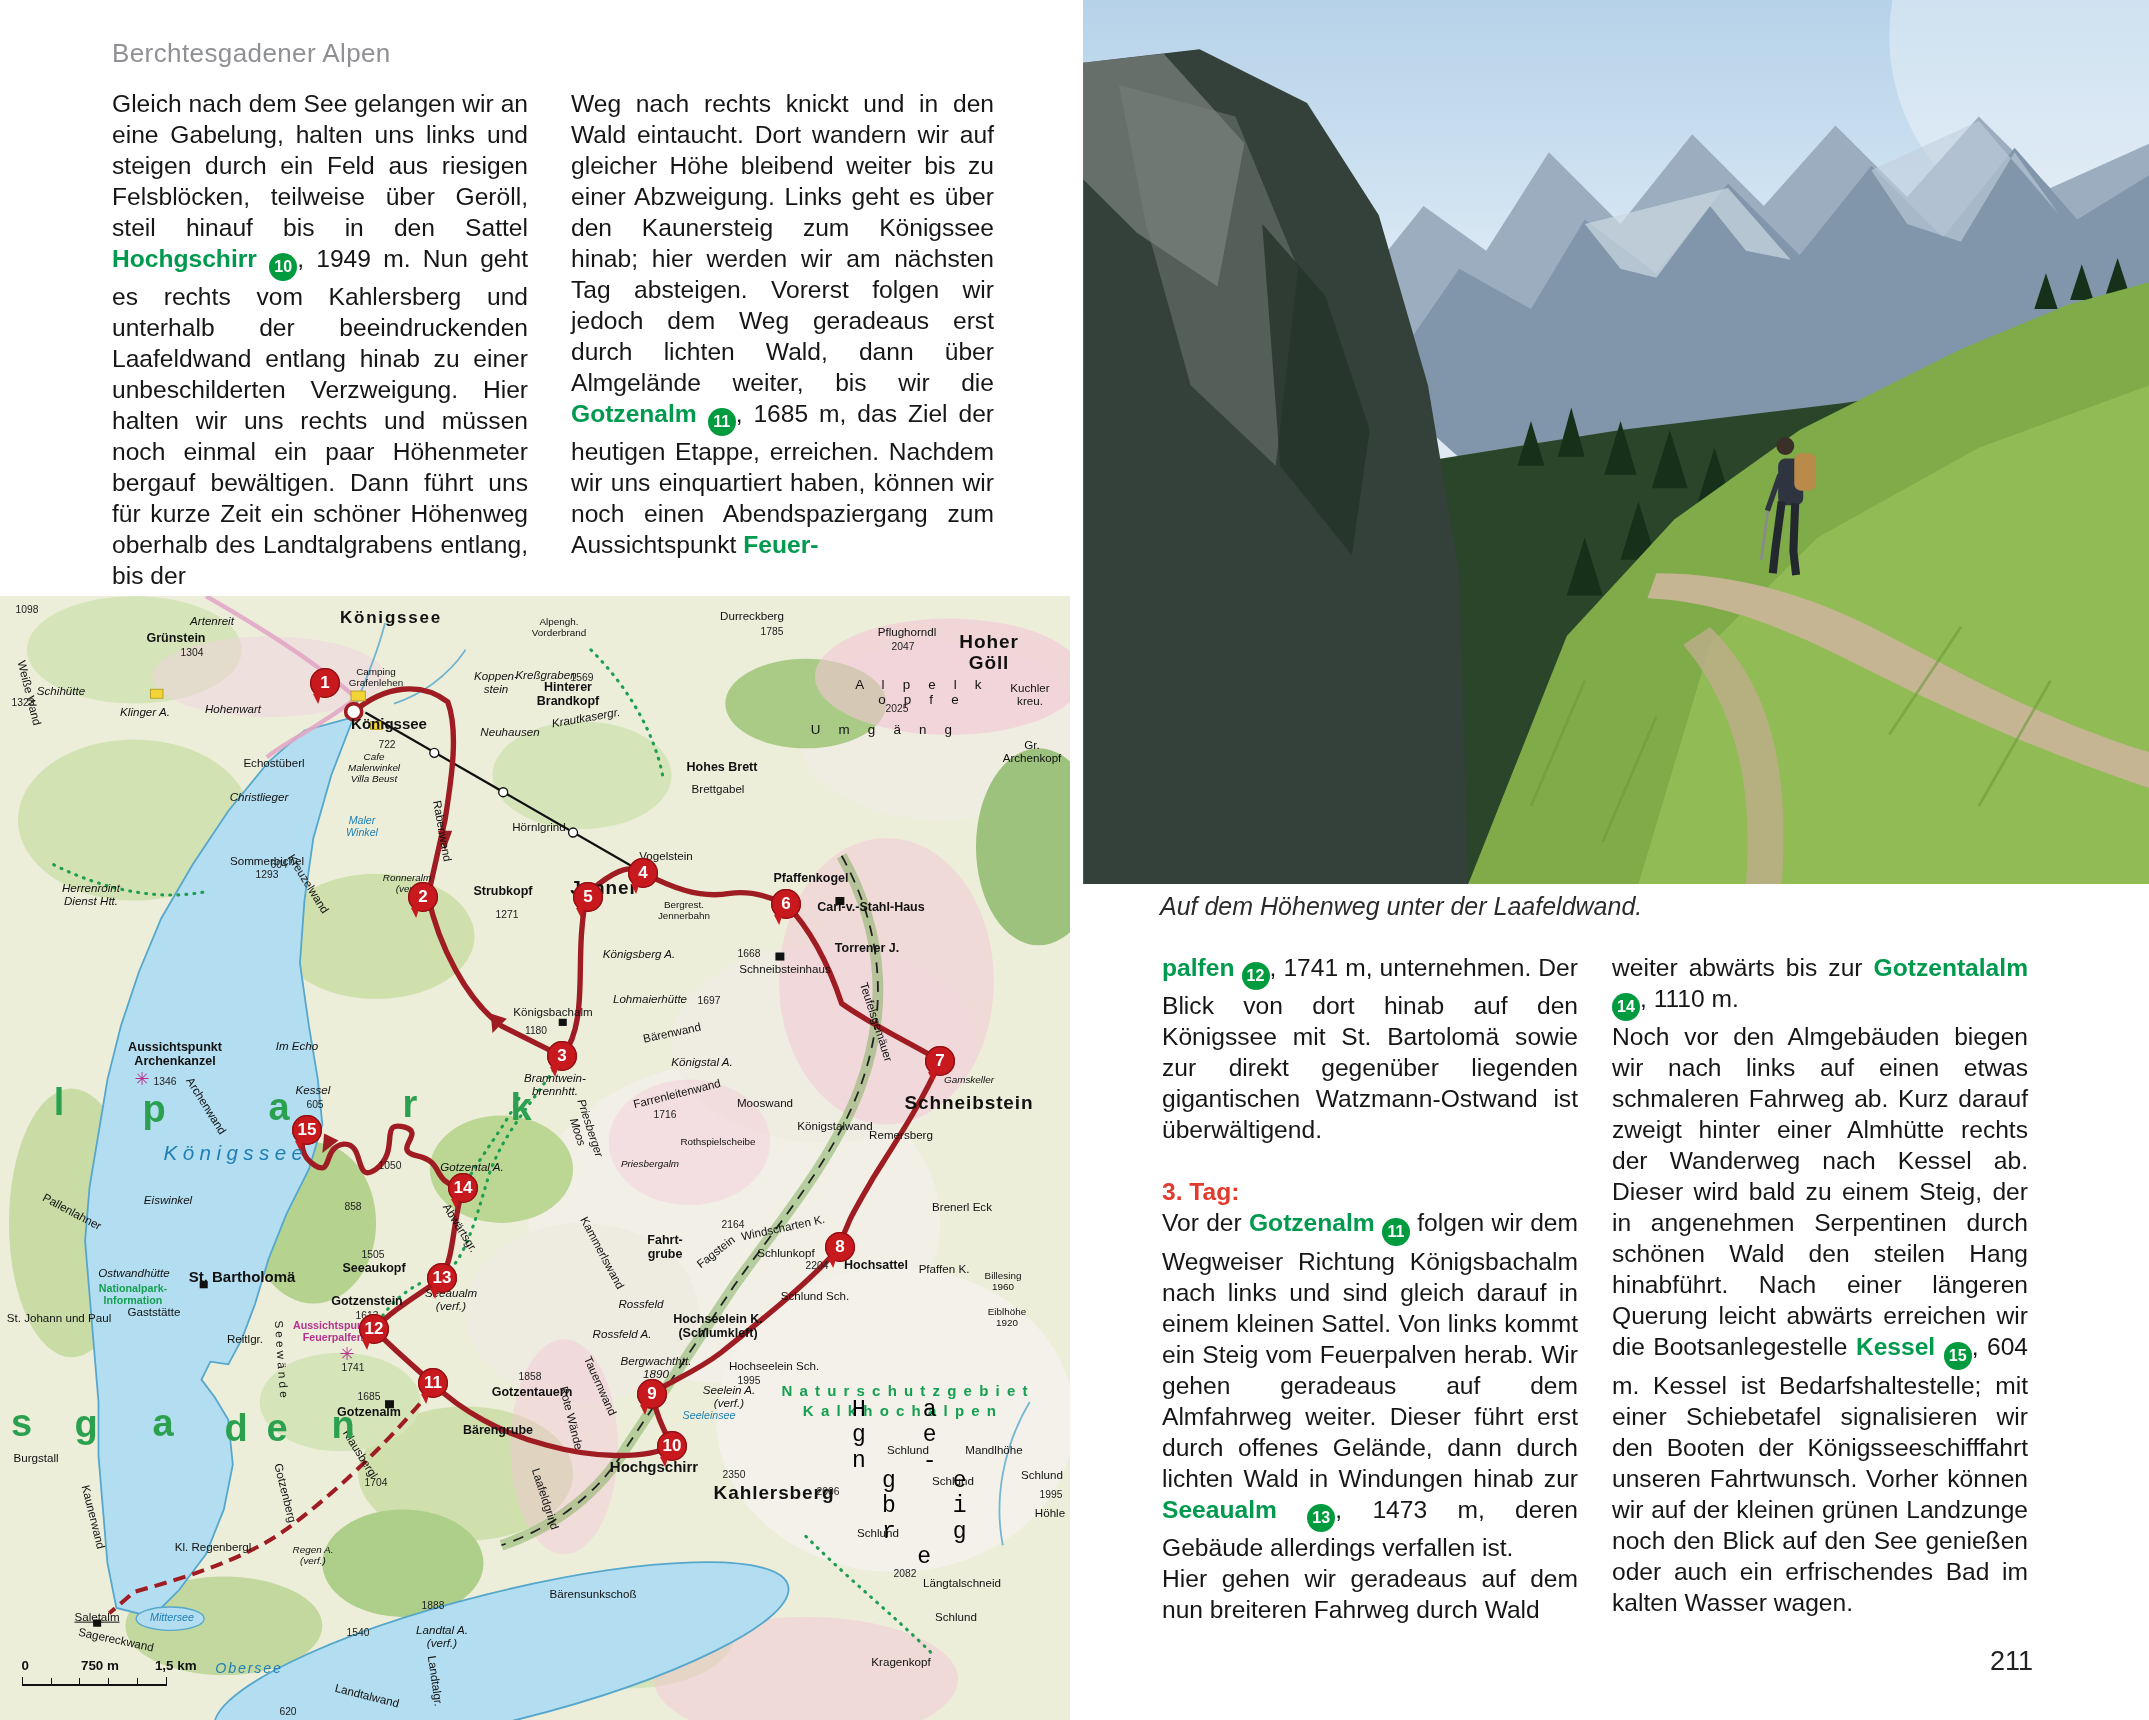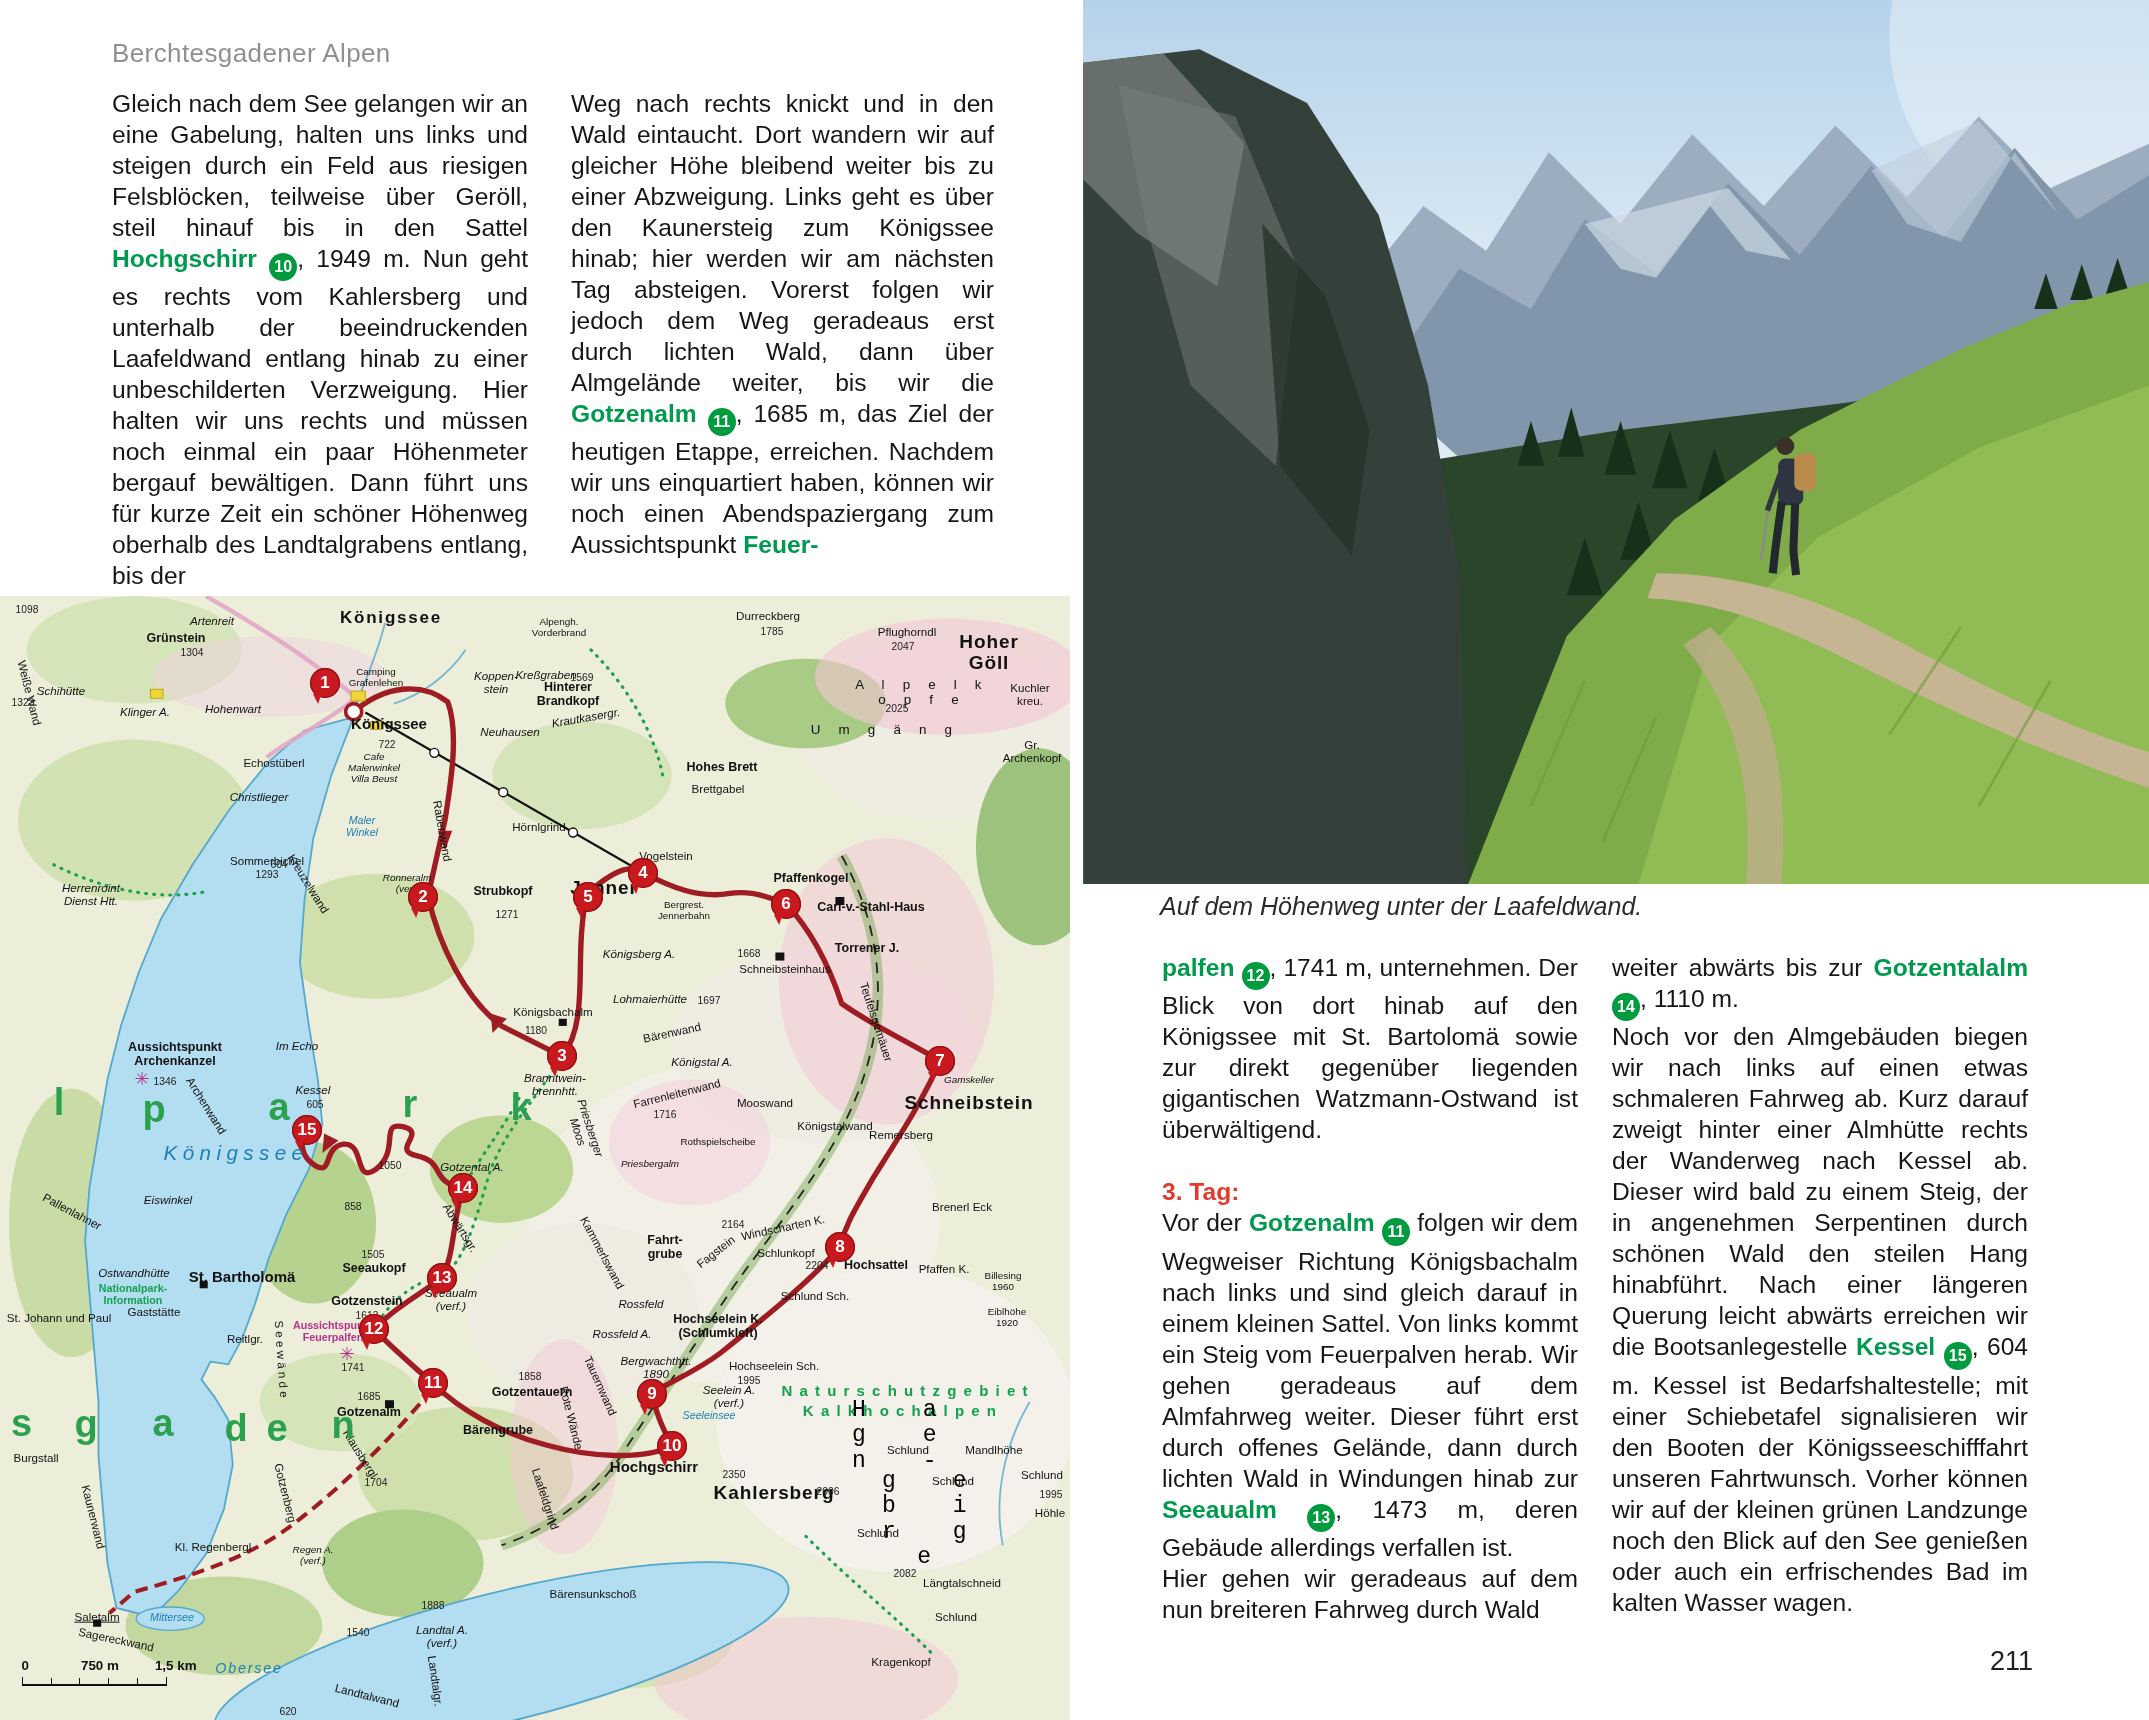--- a/index.html
+++ b/index.html
@@ -246,21 +246,21 @@
         <div class="lbl lbl-sm" style="left: 376px; top: 82px;">Camping
 Grafenlehen</div>
         <div class="lbl lbl-pi" style="left: 496px; top: 87px;">Koppen-
 stein</div>
         <div class="lbl lbl-pi" style="left: 546px; top: 79px;">Kreßgraben</div>
         <div class="lbl lbl-elev" style="left: 582px; top: 82px;">1569</div>
         <div class="lbl lbl-peak" style="left: 568px; top: 99px;">Hinterer
 Brandkopf</div>
         <div class="lbl lbl-pi" style="left: 586px; top: 122px; transform: translate(-50%, -50%) rotate(-10deg);">Krautkasergr.</div>
         <div class="lbl lbl-pi" style="left: 510px; top: 136px;">Neuhausen</div>
-        <div class="lbl lbl-pl" style="left: 768px; top: 19.7px; text-align: right;">Durreckberg</div>
+        <div class="lbl lbl-pl" style="left: 752px; top: 19.7px; text-align: right;">Durreckberg</div>
         <div class="lbl lbl-elev" style="left: 772px; top: 36px;">1785</div>
         <div class="lbl lbl-pl" style="left: 907px; top: 36px;">Pflughorndl</div>
         <div class="lbl lbl-elev" style="left: 903px; top: 51px;">2047</div>
         <div class="lbl lbl-big" style="left: 989px; top: 57px;">Hoher Göll</div>
         <div class="lbl lbl-spr-sm" style="left: 922px; top: 97px;">A l p e l k o p f e</div>
         <div class="lbl lbl-elev" style="left: 897px; top: 113px;">2025</div>
         <div class="lbl lbl-spr-sm" style="left: 885px; top: 134px;">U m g ä n g</div>
         <div class="lbl lbl-pl" style="left: 1030px; top: 99px;">Kuchler
 kreu.</div>
         <div class="lbl lbl-pl" style="left: 1032px; top: 156px;">Gr.

